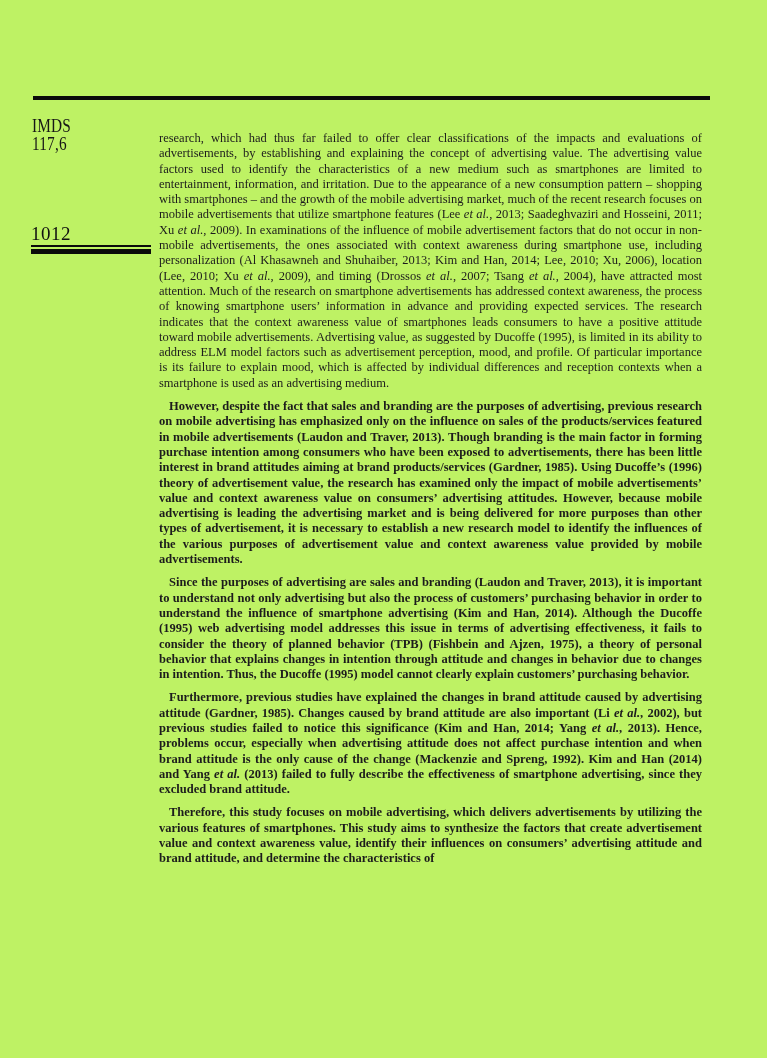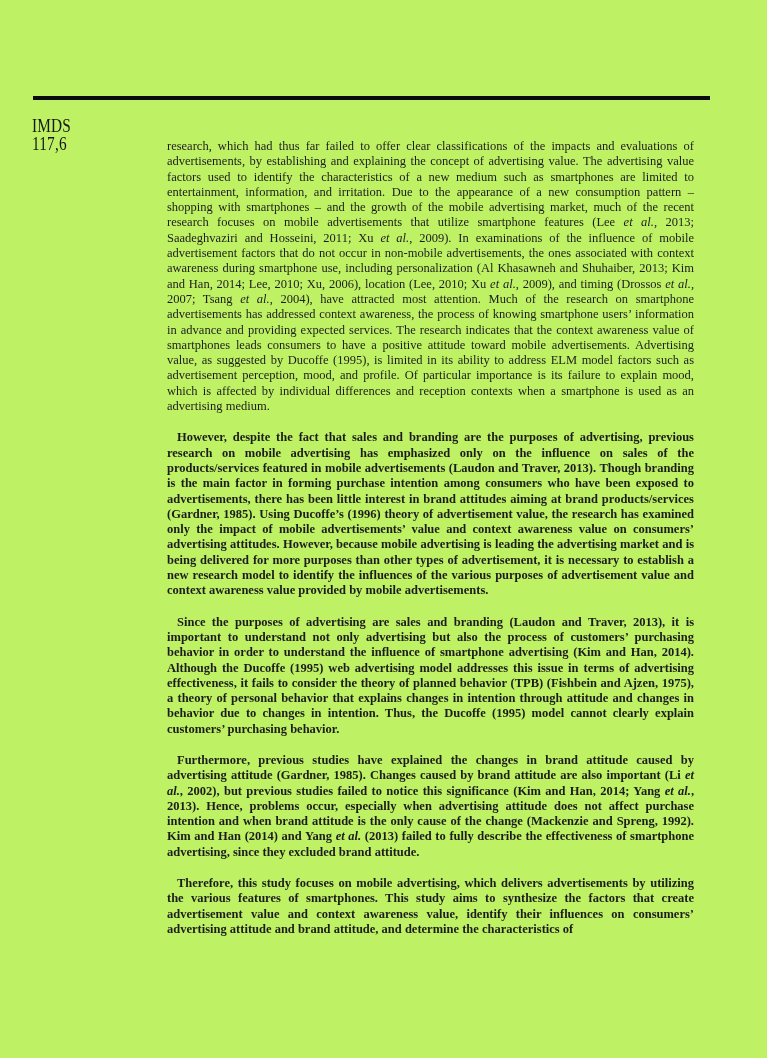--- a/index.html
+++ b/index.html
@@ -61,21 +61,21 @@
     position: absolute;
     left: 151px;
     top: 123px;
     width: 559px;
     font-size: 12.5px;
     line-height: 15.3px;
     text-align: justify;
     color: #1c1c1c;
   }
   .article-body p {
-    margin: 16px;
+    margin: 8px;
     padding: 0;
   }
   .article-body p.indent {
     text-indent: 10px;
     font-weight: bold;
   }
   .article-body em {
     font-style: italic;
   }
 </style>
@@ -83,20 +83,25 @@
 <body>
 
 <div class="page">
   <div class="top-rule"></div>
 
   <div class="masthead">
     <div class="journal-abbrev">IMDS</div>
     <div class="journal-issue">117,6</div>
   </div>
 
+  <div class="pagenum-block">
+    <div class="pagenum">1012</div>
+    <div class="pagenum-rule-thin"></div>
+    <div class="pagenum-rule-thick"></div>
+  </div>
 
   <div class="article-body">
       <p class=""><span>research, which had thus far failed to offer clear classifications of the impacts and evaluations of advertisements, by establishing and explaining the concept of advertising value. The advertising value factors used to identify the characteristics of a new medium such as smartphones are limited to entertainment, information, and irritation. Due to the appearance of a new consumption pattern – shopping with smartphones – and the growth of the mobile advertising market, much of the recent research focuses on mobile advertisements that utilize smartphone features (Lee </span><em>et al.</em><span>, 2013; Saadeghvaziri and Hosseini, 2011; Xu </span><em>et al.</em><span>, 2009). In examinations of the influence of mobile advertisement factors that do not occur in non-mobile advertisements, the ones associated with context awareness during smartphone use, including personalization (Al Khasawneh and Shuhaiber, 2013; Kim and Han, 2014; Lee, 2010; Xu, 2006), location (Lee, 2010; Xu </span><em>et al.</em><span>, 2009), and timing (Drossos </span><em>et al.</em><span>, 2007; Tsang </span><em>et al.</em><span>, 2004), have attracted most attention. Much of the research on smartphone advertisements has addressed context awareness, the process of knowing smartphone users’ information in advance and providing expected services. The research indicates that the context awareness value of smartphones leads consumers to have a positive attitude toward mobile advertisements. Advertising value, as suggested by Ducoffe (1995), is limited in its ability to address ELM model factors such as advertisement perception, mood, and profile. Of particular importance is its failure to explain mood, which is affected by individual differences and reception contexts when a smartphone is used as an advertising medium.</span></p>
       <p class="indent"><span>However, despite the fact that sales and branding are the purposes of advertising, previous research on mobile advertising has emphasized only on the influence on sales of the products/services featured in mobile advertisements (Laudon and Traver, 2013). Though branding is the main factor in forming purchase intention among consumers who have been exposed to advertisements, there has been little interest in brand attitudes aiming at brand products/services (Gardner, 1985). Using Ducoffe’s (1996) theory of advertisement value, the research has examined only the impact of mobile advertisements’ value and context awareness value on consumers’ advertising attitudes. However, because mobile advertising is leading the advertising market and is being delivered for more purposes than other types of advertisement, it is necessary to establish a new research model to identify the influences of the various purposes of advertisement value and context awareness value provided by mobile advertisements.</span></p>
       <p class="indent"><span>Since the purposes of advertising are sales and branding (Laudon and Traver, 2013), it is important to understand not only advertising but also the process of customers’ purchasing behavior in order to understand the influence of smartphone advertising (Kim and Han, 2014). Although the Ducoffe (1995) web advertising model addresses this issue in terms of advertising effectiveness, it fails to consider the theory of planned behavior (TPB) (Fishbein and Ajzen, 1975), a theory of personal behavior that explains changes in intention through attitude and changes in behavior due to changes in intention. Thus, the Ducoffe (1995) model cannot clearly explain customers’ purchasing behavior.</span></p>
       <p class="indent"><span>Furthermore, previous studies have explained the changes in brand attitude caused by advertising attitude (Gardner, 1985). Changes caused by brand attitude are also important (Li </span><em>et al.</em><span>, 2002), but previous studies failed to notice this significance (Kim and Han, 2014; Yang </span><em>et al.</em><span>, 2013). Hence, problems occur, especially when advertising attitude does not affect purchase intention and when brand attitude is the only cause of the change (Mackenzie and Spreng, 1992). Kim and Han (2014) and Yang </span><em>et al.</em><span> (2013) failed to fully describe the effectiveness of smartphone advertising, since they excluded brand attitude.</span></p>
       <p class="indent"><span>Therefore, this study focuses on mobile advertising, which delivers advertisements by utilizing the various features of smartphones. This study aims to synthesize the factors that create advertisement value and context awareness value, identify their influences on consumers’ advertising attitude and brand attitude, and determine the characteristics of</span></p>
     </div>
 </div>
 

